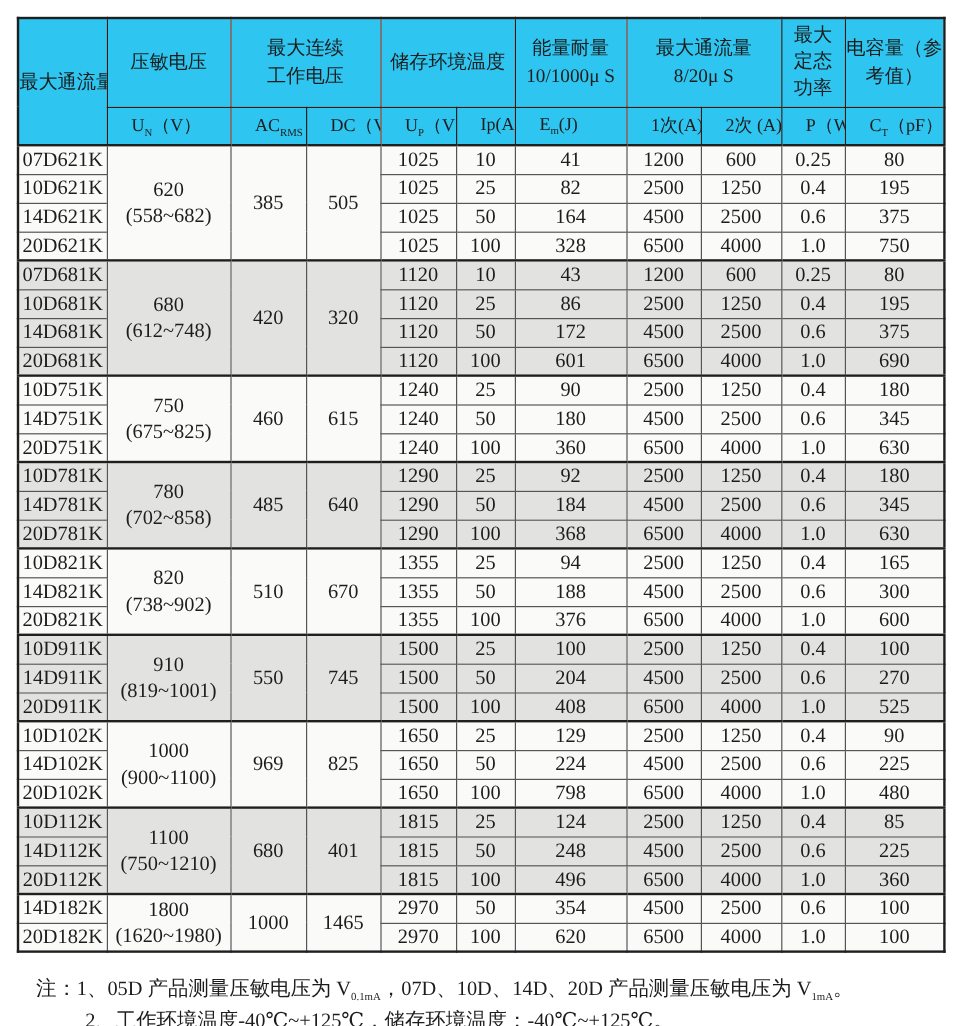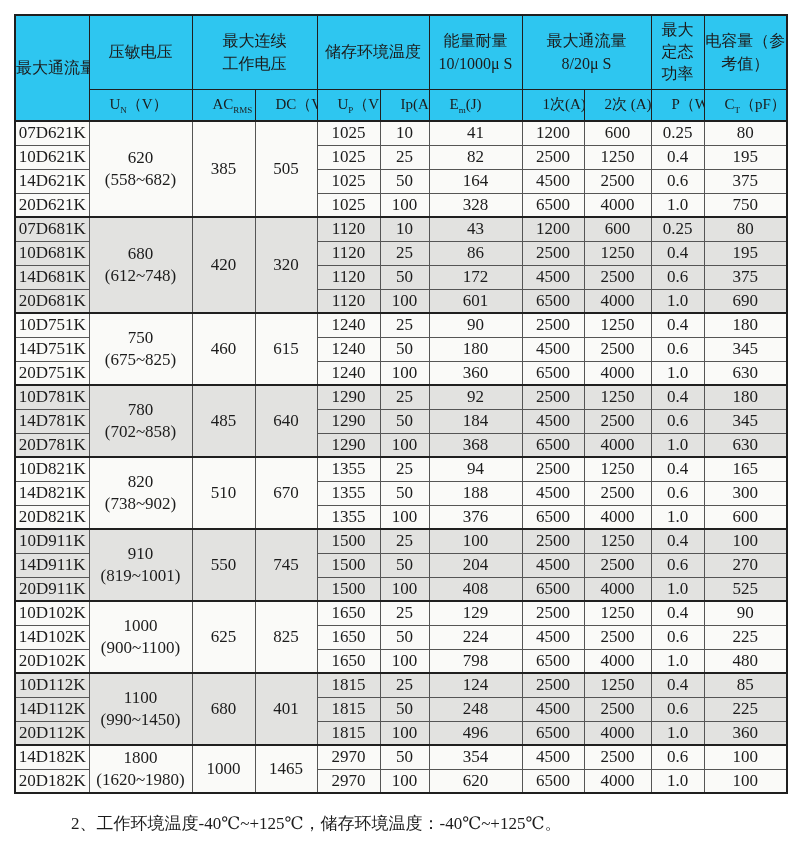--- a/index.html
+++ b/index.html
@@ -338,21 +338,21 @@
           <td>4000</td>
           <td>1.0</td>
           <td>525</td>
         </tr>
         <tr class="light gstart">
           <td>10D102K</td>
           <td rowspan="3" class="merged">
             <div>1000</div>
             <div>(900~1100)</div>
           </td>
-          <td rowspan="3" class="merged">625</td>
+          <td rowspan="3" class="merged">969</td>
           <td rowspan="3" class="merged">825</td>
           <td>1650</td>
           <td>25</td>
           <td>129</td>
           <td>2500</td>
           <td>1250</td>
           <td>0.4</td>
           <td>90</td>
         </tr>
         <tr class="light">
@@ -372,21 +372,21 @@
           <td>798</td>
           <td>6500</td>
           <td>4000</td>
           <td>1.0</td>
           <td>480</td>
         </tr>
         <tr class="shaded gstart">
           <td>10D112K</td>
           <td rowspan="3" class="merged">
             <div>1100</div>
-            <div>(990~1450)</div>
+            <div>(750~1210)</div>
           </td>
           <td rowspan="3" class="merged">680</td>
           <td rowspan="3" class="merged">401</td>
           <td>1815</td>
           <td>25</td>
           <td>124</td>
           <td>2500</td>
           <td>1250</td>
           <td>0.4</td>
           <td>85</td>
@@ -434,15 +434,16 @@
           <td>620</td>
           <td>6500</td>
           <td>4000</td>
           <td>1.0</td>
           <td>100</td>
         </tr>
       </tbody>
   </table>
 
   <div class="notes">
+    <div><span>注：1、05D 产品测量压敏电压为 V</span><sub>0.1mA</sub><span>，07D、10D、14D、20D 产品测量压敏电压为 V</span><sub>1mA</sub><span>。</span></div>
     <div class="note-2">2、工作环境温度-40℃~+125℃，储存环境温度：-40℃~+125℃。</div>
   </div>
 </div>
 
 </body></html>

